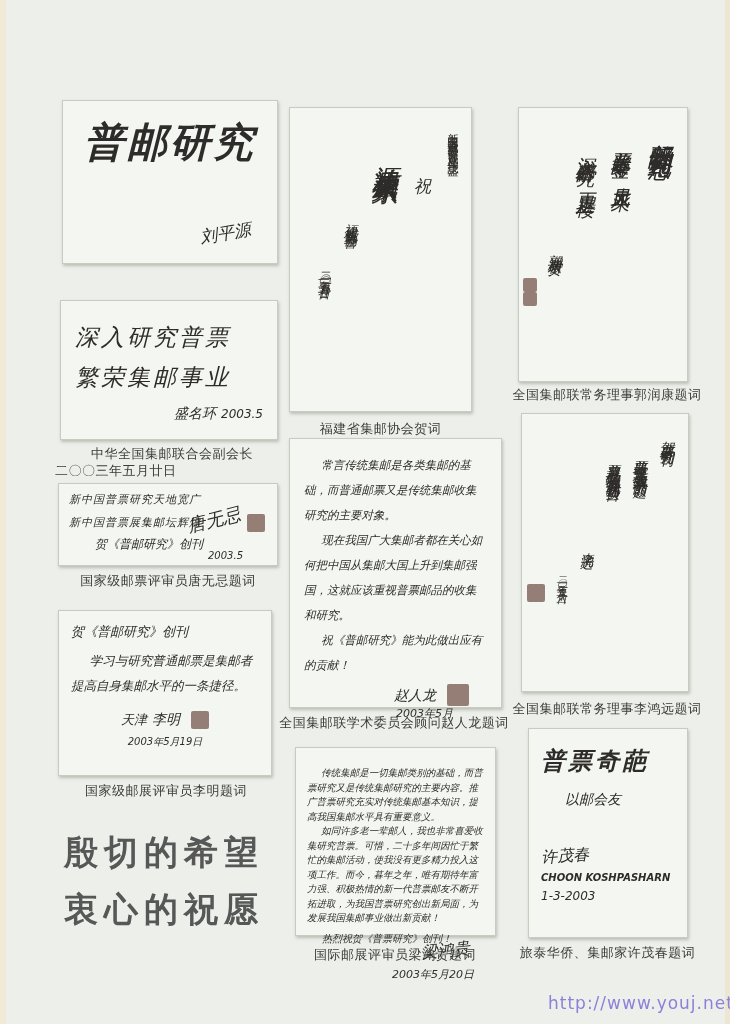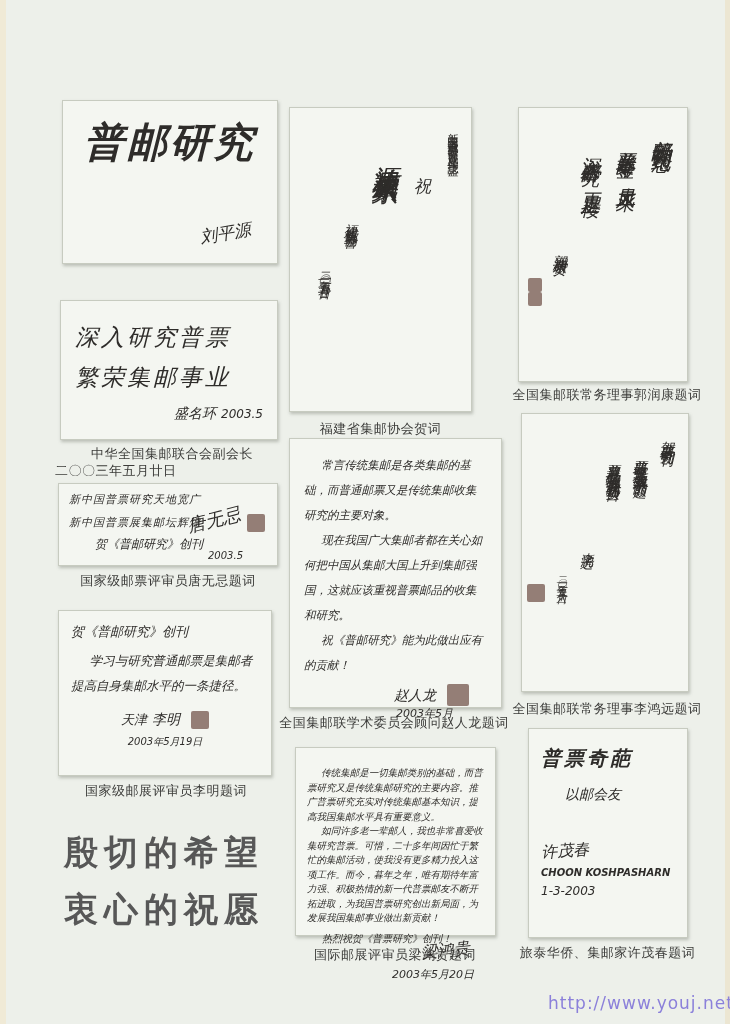--- a/index.html
+++ b/index.html
@@ -16,21 +16,21 @@
         border-radius:2px;vertical-align:middle;margin-left:6px;}
   .seal22{width:22px;height:22px;}
   .seal14{width:14px;height:14px;}
   
   .vert{writing-mode:vertical-rl;text-orientation:upright;padding:10px 12px;}
   .vcol{margin-left:9px;letter-spacing:2px;}
   
   .fs9{font-size:9.5px;}.fs10{font-size:10px;}.fs11{font-size:11px;}.fs115{font-size:11.5px;}
   .fs12{font-size:12px;}.fs125{font-size:12.5px;}.fs13{font-size:13px;}.fs14{font-size:14px;}
   .fs15{font-size:14px;}.fs16{font-size:16px;}.fs17{font-size:17px;}.fs19{font-size:19px;}
-  .fs21{font-size:20px;}.fs23{font-size:23px;}.fs26{font-size:26px;}.fs40{font-size:40px;}
+  .fs21{font-size:24px;}.fs23{font-size:23px;}.fs26{font-size:26px;}.fs40{font-size:40px;}
   .pt6{padding-top:6px;}.pt18{padding-top:18px;}.pt24{padding-top:24px;}.pt28{padding-top:28px;}
   .pt45{padding-top:45px;}.pt95{padding-top:95px;}.pt118{padding-top:118px;}.pt125{padding-top:125px;}
   .pt145{padding-top:145px;}.pt160{padding-top:160px;}
   .ls1{letter-spacing:1px;}.ls3{letter-spacing:3px;}
   .mt6{margin-top:6px;}.mt8{margin-top:8px;}.mt12{margin-top:12px;}.mt14{margin-top:14px;}
   .tr{text-align:right;}.tc{text-align:center;}
   .indent{text-indent:1.5em;}
   
   #card-l1{left:62px;top:100px;width:216px;height:164px;padding:14px 10px 0;}
   #cap-l1{left:62px;top:277px;width:216px;}

